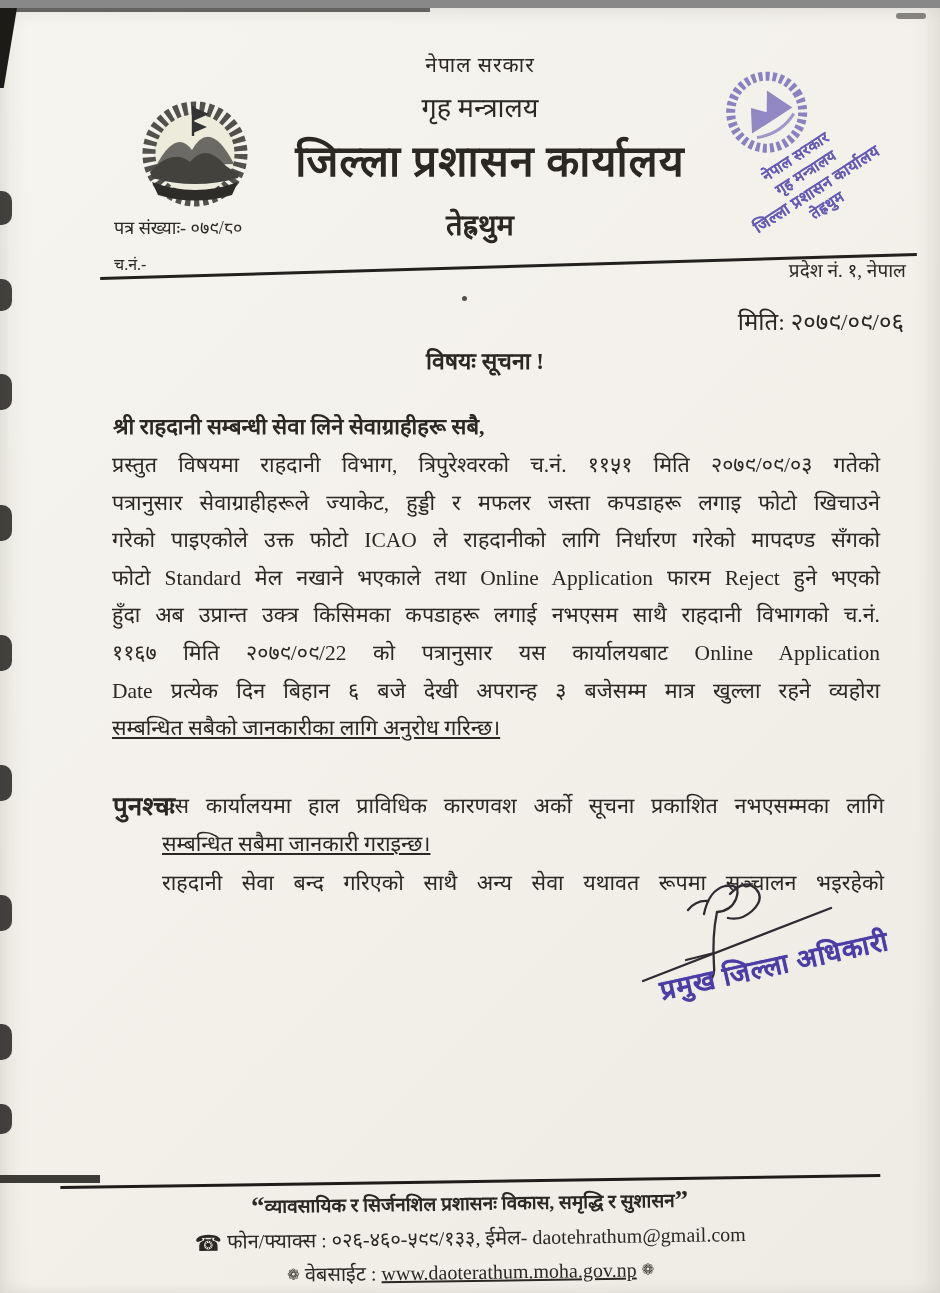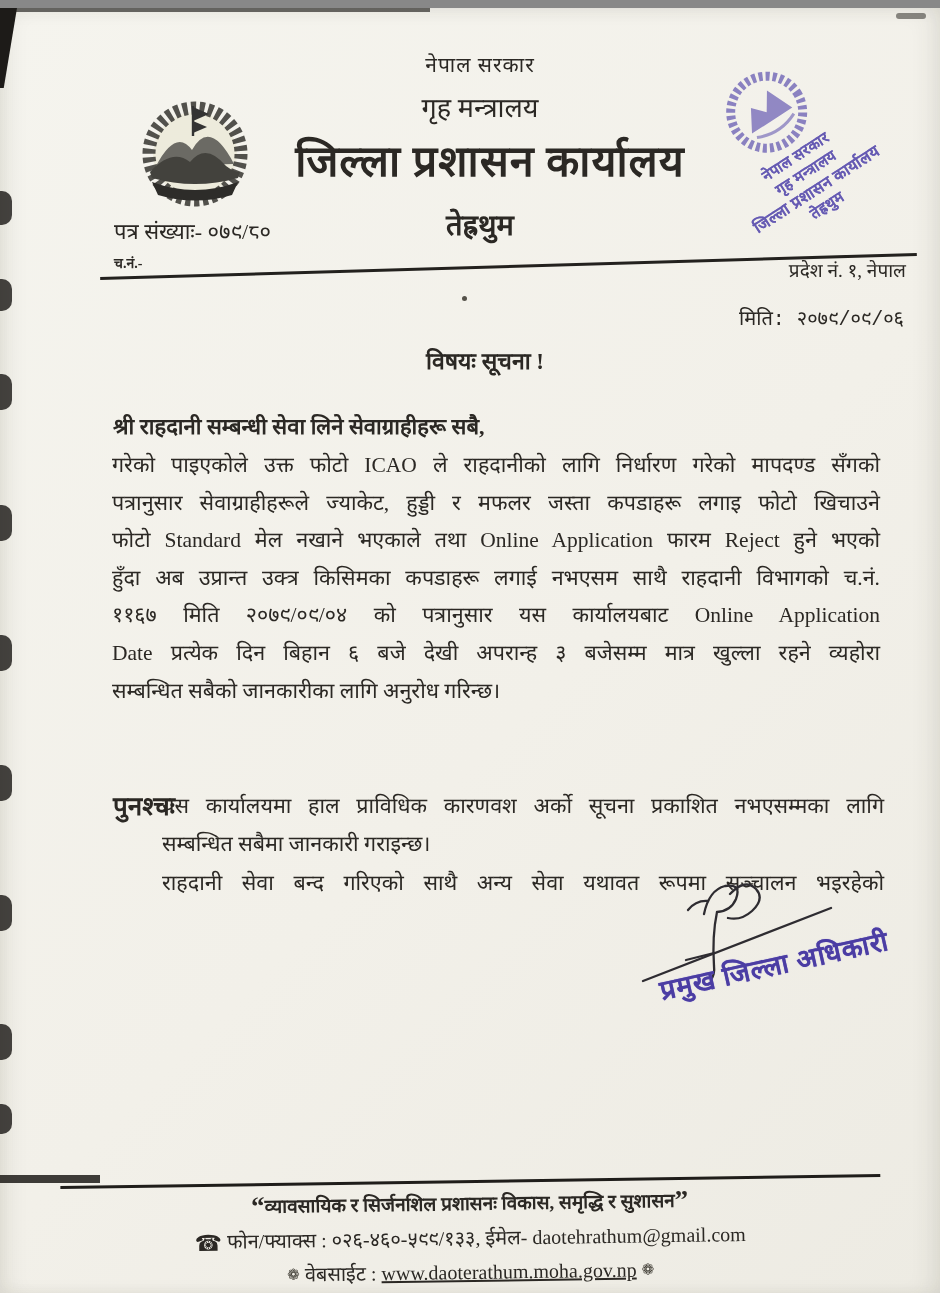--- a/index.html
+++ b/index.html
@@ -19,31 +19,31 @@
   .hdr-min{top:80px;left:0;width:960px;text-align:center;font-size:27px;}
   .hdr-office{top:122px;left:0;width:980px;text-align:center;font-size:43px;font-weight:bold;letter-spacing:1px;}
   .hdr-dist{top:196px;left:0;width:960px;text-align:center;font-size:29px;font-weight:bold;}
   .emblem{top:84px;left:132px;width:126px;height:122px;}
   
   .stamp-tr{top:52px;left:668px;width:266px;height:210px;transform:rotate(-33deg);color:#5b4fae;opacity:.92;text-align:center;}
   .stamp-tr .ln{font-weight:bold;letter-spacing:.5px;line-height:1.25;text-shadow:0 0 .6px #7a6fc5;}
   .stamp-tr .l0,.stamp-tr .l1,.stamp-tr .l3{font-size:15px;}
   .stamp-tr .l2{font-size:16px;}
   
-  .ref{top:207px;left:114px;font-size:22px;}
-  .disp{top:245px;left:114px;font-size:14px;font-weight:bold;}
+  .ref{top:207px;left:114px;font-size:18px;}
+  .disp{top:245px;left:114px;font-size:16px;}
   .prov{top:249px;right:34px;font-size:19px;}
   .rule{top:257px;left:100px;width:817px;height:3px;background:#23211e;transform:rotate(-1.7deg);}
-  .date{top:296px;right:36px;font-size:20px;font-family:Liberation Mono, monospace;}
+  .date{top:296px;right:36px;font-size:24px;}
   
   .subject{top:336px;left:0;width:970px;text-align:center;font-size:23px;font-weight:bold;}
   .salutation{top:402px;left:113px;font-size:22px;font-weight:600;}
   .body{top:439px;left:112px;width:768px;font-size:21.5px;line-height:37.6px;}
   .jline{text-align:justify;text-align-last:justify;}
-  .jline.last{text-align-last:left;}
+  .jline.last{text-align-last:left;text-decoration:underline;}
   
   .ps-label{top:779px;left:113px;font-size:26px;font-weight:bold;}
   .ps{top:779px;left:162px;width:722px;font-size:21.5px;line-height:38.4px;}
   
   .sig-svg{top:860px;left:626px;}
   .sig-title{top:938px;left:624px;width:300px;text-align:center;font-size:27px;font-weight:bold;color:#4b3da3;transform:rotate(-12.5deg);letter-spacing:1px;text-shadow:0 0 .7px #6a5cc0;}
   
   .footer{top:1160px;left:0;width:940px;transform:rotate(-0.85deg);text-align:center;}
   .frule{margin:12px auto 0 61px;width:820px;height:3px;background:#1f1d1a;}
   .tagline{margin-top:7px;font-size:19px;font-weight:bold;}
@@ -109,25 +109,26 @@
   <div class="abs ref">पत्र संख्याः- ०७९/८०</div>
   <div class="abs disp">च.नं.-</div>
   <div class="abs prov">प्रदेश नं. १, नेपाल</div>
   <div class="abs rule"></div>
   <div class="abs date">मिति: २०७९/०९/०६</div>
 
   <div class="abs subject">विषयः सूचना !</div>
   <div class="abs salutation">श्री राहदानी सम्बन्धी सेवा लिने सेवाग्राहीहरू सबै,</div>
 
   <div class="abs body">
+    <div class="jline">प्रस्तुत विषयमा राहदानी विभाग, त्रिपुरेश्वरको च.नं. ११५१ मिति २०७९/०९/०३ गतेको</div>
+    <div class="jline">पत्रानुसार सेवाग्राहीहरूले ज्याकेट, हुड्डी र मफलर जस्ता कपडाहरू लगाइ फोटो खिचाउने</div>
     <div class="jline">गरेको पाइएकोले उक्त फोटो ICAO ले राहदानीको लागि निर्धारण गरेको मापदण्ड सँगको</div>
-    <div class="jline">पत्रानुसार सेवाग्राहीहरूले ज्याकेट, हुड्डी र मफलर जस्ता कपडाहरू लगाइ फोटो खिचाउने</div>
     <div class="jline">फोटो Standard मेल नखाने भएकाले तथा Online Application फारम Reject हुने भएको</div>
     <div class="jline">हुँदा अब उप्रान्त उक्त्र किसिमका कपडाहरू लगाई नभएसम साथै राहदानी विभागको च.नं.</div>
-    <div class="jline">११६७ मिति २०७९/०९/०४ को पत्रानुसार यस कार्यालयबाट Online Application</div>
+    <div class="jline">११६७ मिति २०७९/०९/22 को पत्रानुसार यस कार्यालयबाट Online Application</div>
     <div class="jline">Date प्रत्येक दिन बिहान ६ बजे देखी अपरान्ह ३ बजेसम्म मात्र खुल्ला रहने व्यहोरा</div>
     <div class="jline last">सम्बन्धित सबैको जानकारीका लागि अनुरोध गरिन्छ।</div>
   </div>
 
   <div class="abs ps-label">पुनश्चः</div>
   <div class="abs ps">
     <div class="jline">यस कार्यालयमा हाल प्राविधिक कारणवश अर्को सूचना प्रकाशित नभएसम्मका लागि</div>
     <div class="jline last">सम्बन्धित सबैमा जानकारी गराइन्छ।</div>
     <div class="jline">राहदानी सेवा बन्द गरिएको साथै अन्य सेवा यथावत रूपमा सञ्चालन भइरहेको</div>
   </div>

